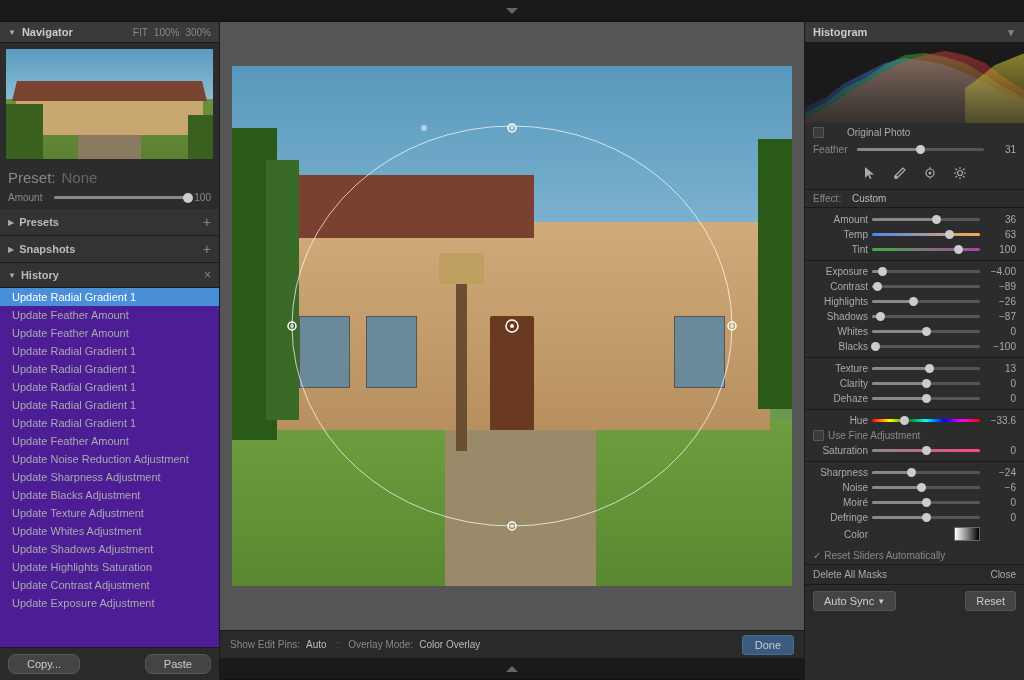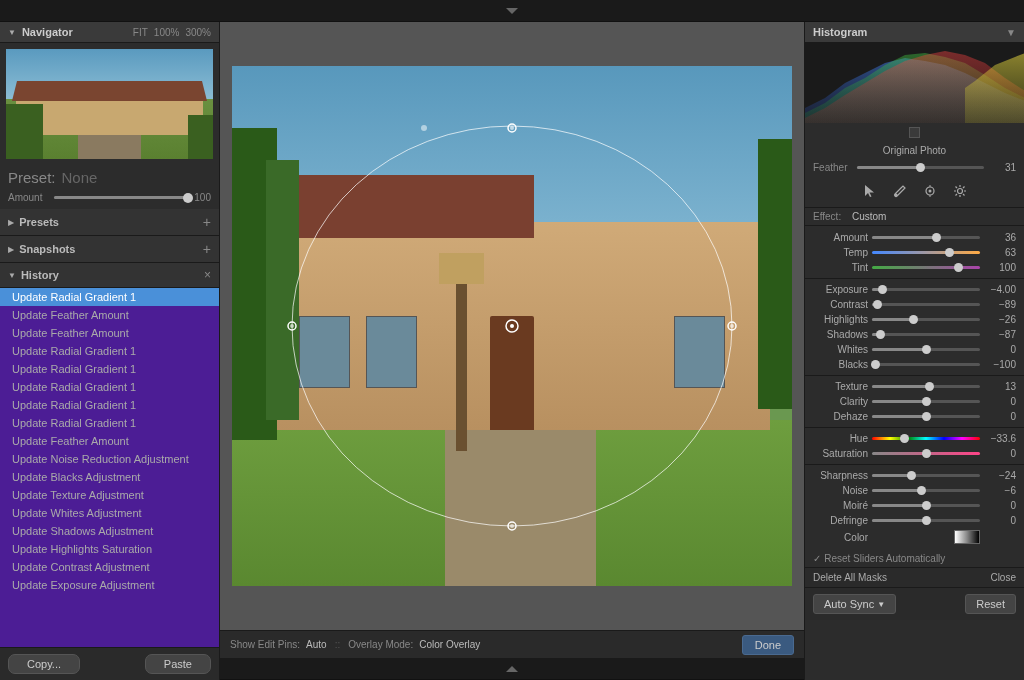--- a/index.html
+++ b/index.html
@@ -309,26 +309,25 @@
     .histogram-area {
       height: 80px;
       background: #1a1a1a;
       position: relative;
       overflow: hidden;
     }
 
     
     .original-photo-row {
       display: flex;
-      align-items: center;
-      gap: 7px;
+      align-items: flex-end;
+      gap: 23px;
       padding: 4px 8px;
       font-size: 10px;
       color: #aaa;
-      flex-direction: column;
     }
     .checkbox-small {
       width: 11px;
       height: 11px;
       background: #3a3a3a;
       border: 1px solid #555;
       display: inline-block;
     }
 
     
@@ -561,20 +560,21 @@
       <div class="history-item active">Update Radial Gradient 1</div>
       <div class="history-item">Update Feather Amount</div>
       <div class="history-item">Update Feather Amount</div>
       <div class="history-item">Update Radial Gradient 1</div>
       <div class="history-item">Update Radial Gradient 1</div>
       <div class="history-item">Update Radial Gradient 1</div>
       <div class="history-item">Update Radial Gradient 1</div>
       <div class="history-item">Update Radial Gradient 1</div>
       <div class="history-item">Update Feather Amount</div>
       <div class="history-item">Update Noise Reduction Adjustment</div>
+      <div class="history-item">Update Sharpness Adjustment</div>
       <div class="history-item">Update Blacks Adjustment</div>
       <div class="history-item">Update Texture Adjustment</div>
       <div class="history-item">Update Whites Adjustment</div>
       <div class="history-item">Update Shadows Adjustment</div>
       <div class="history-item">Update Highlights Saturation</div>
       <div class="history-item">Update Contrast Adjustment</div>
       <div class="history-item">Update Exposure Adjustment</div>
     </div>
 
     <div class="left-bottom">
@@ -857,20 +857,24 @@
       <div class="divider"></div>
 
       <div class="adj-row">
         <span class="adj-label">Hue</span>
         <div class="adj-slider hue-slider">
           <div class="adj-slider-thumb" style="left:calc(30% - 4.5px);"></div>
         </div>
         <span class="adj-value">−33.6</span>
       </div>
 
+      <div class="fine-adj-row">
+        <div class="fine-adj-checkbox"></div>
+        <span>Use Fine Adjustment</span>
+      </div>
 
       <div class="adj-row">
         <span class="adj-label">Saturation</span>
         <div class="adj-slider" style="background:linear-gradient(to right,#888,#ff4488);">
           <div class="adj-slider-thumb" style="left:calc(50% - 4.5px);"></div>
         </div>
         <span class="adj-value">0</span>
       </div>
 
       <div class="divider"></div>

